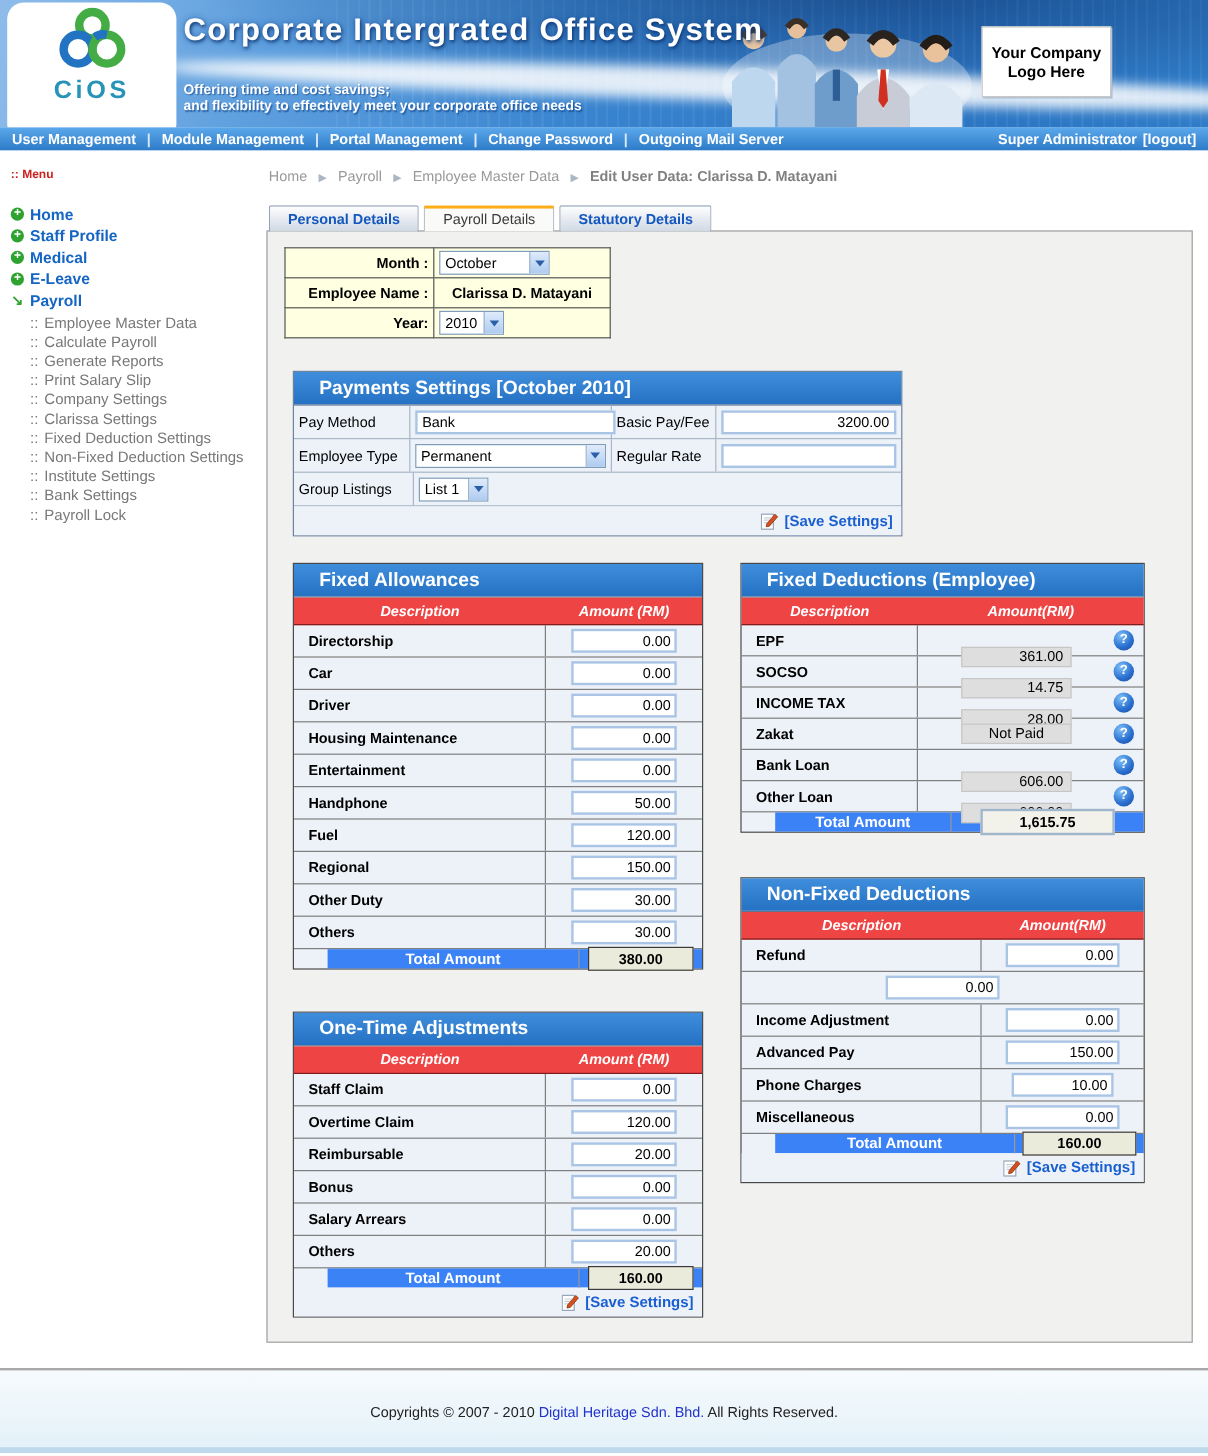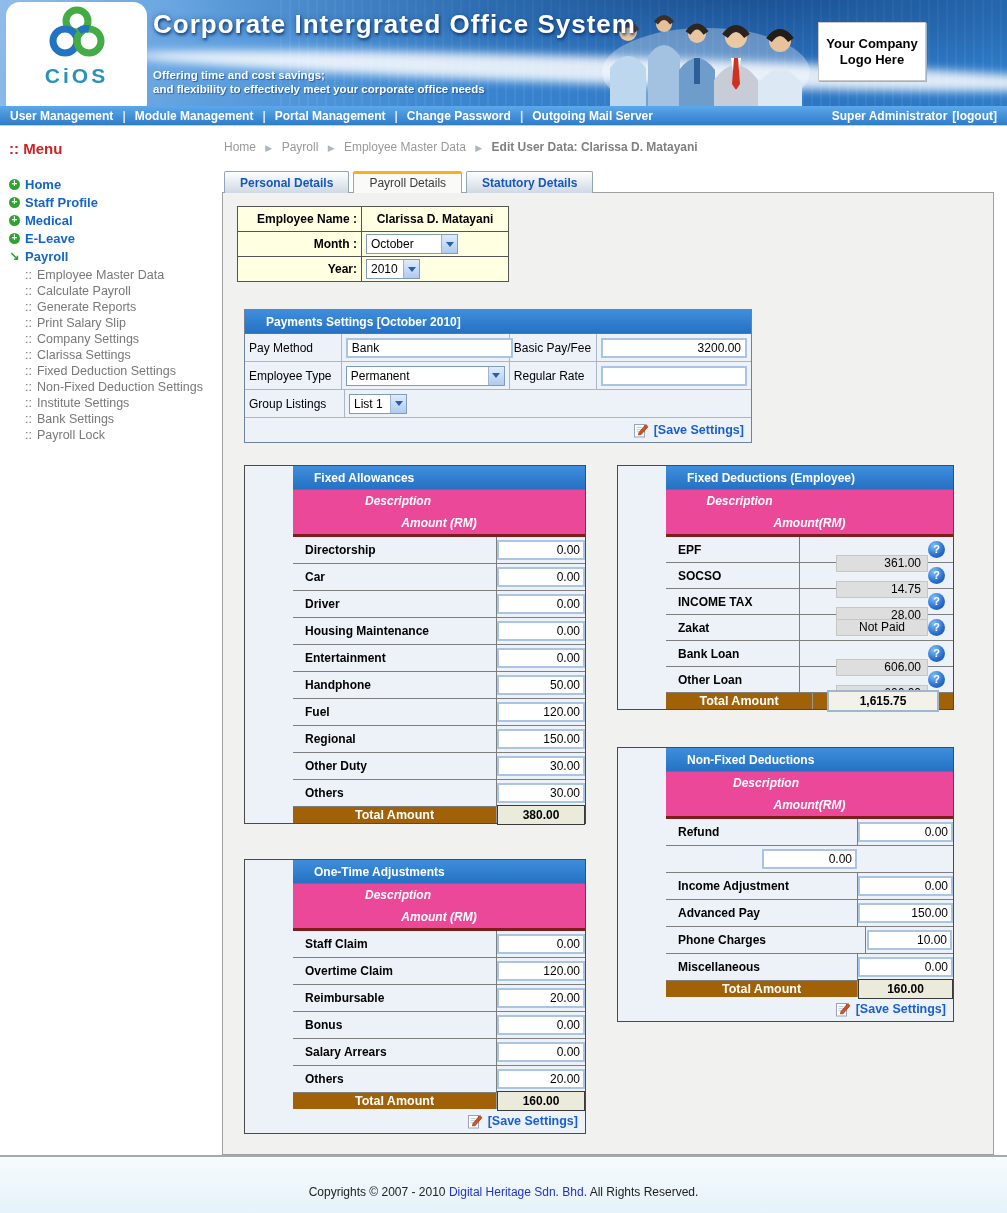--- a/index.html
+++ b/index.html
@@ -35,21 +35,21 @@
     border-bottom:1px solid #B9D4EC; }
   .nav-left { display:flex; align-items:center; }
   .nav-item { cursor:pointer; white-space:nowrap; }
   .nav-sep { margin:0 9px; color:#D7E8F8; }
   .nav-left .nav-sep:last-child { display:none; }
   .nav-right { margin-left:auto; display:flex; gap:5px; }
 
   
   .main { display:flex; min-height:1014px; background:#fff; }
   .sidebar { width:218px; padding:14px 0 0 9px; }
-  .menu-title { color:#CC2222; font-weight:bold; font-size:15px; }
+  .menu-title { color:#CC2222; font-weight:bold; font-size:10px; }
   .menu-items { margin-top:20px; }
   .menu-item { display:flex; align-items:center; gap:5px; margin-bottom:3px; cursor:pointer; }
   .mi-icon { width:11px; height:11px; flex:0 0 11px; }
   .mi-icon[data-icon="plus"] { background:#2FA32F; border-radius:50%; color:#fff; font-size:10px;
     font-weight:bold; line-height:10px; text-align:center; }
   .mi-icon[data-icon="plus"]::before { content:"+"; }
   .mi-icon[data-icon="arrow"] { color:#2FA32F; font-weight:bold; font-size:12px; line-height:11px; text-align:center; }
   .mi-icon[data-icon="arrow"]::before { content:"\2198"; }
   .mi-label { color:#1565C4; font-weight:bold; font-size:13px; }
   .subitems { margin:2px 0 0 4px; }
@@ -81,39 +81,39 @@
   .xp-select { display:inline-flex; align-items:stretch; background:#fff; border:1px solid #7F9DB9;
     height:20px; cursor:pointer; vertical-align:middle; }
   .xp-sel-text { flex:1; padding:2px 4px; font-size:12px; white-space:nowrap; overflow:hidden; }
   .xp-sel-btn { width:16px; background:linear-gradient(#DFEBFB,#AECBF0); border-left:1px solid #9DB4D0;
     display:flex; align-items:center; justify-content:center; }
   .chev { width:0; height:0; border:4px solid transparent; border-top:5px solid #2B5FA8; margin-top:4px; }
   .sel-month{width:92px} .sel-year{width:54px} .sel-etype{width:168px} .sel-group{width:58px}
 
   
   .pay-table { width:508px; margin:27px 0 0 7px; border:1px solid #6E829C; background:#EDF2F9; }
-  .blue-head { background:linear-gradient(#3F8EDC,#2571C4); color:#fff; font-weight:bold; font-size:12px;
+  .blue-head { background:linear-gradient(#3F8EDC,#2571C4); color:#fff; font-weight:bold; font-size:16px;
     padding:5px 0 4px 21px; border-bottom:1px solid #5E7490; }
   .prow { display:flex; border-bottom:1px solid #A9B6C6; align-items:center; height:28px; }
   .pcell { padding:0 4px; display:flex; align-items:center; align-self:stretch; }
   .plabel { border-right:1px solid #A9B6C6; font-size:12px; }
   .c1{width:100px} .c2{width:168px; border-right:1px solid #A9B6C6;} .c3{width:90px; border-right:1px solid #A9B6C6;} .c4{flex:1}
   .txt-input { border:2px solid #A9C4E4; height:20px; font-size:12px; padding:0 4px;
     font-family:"Liberation Sans",sans-serif; width:184px; }
   .txt-right { text-align:right; width:146px; }
   .save-row { display:flex; justify-content:flex-end; align-items:center; gap:5px; height:24px;
     padding-right:7px; background:#EDF2F9; }
   .save-link { color:#1A5FD0; font-weight:bold; font-size:12.5px; cursor:pointer; }
 
   
   .two-cols { display:flex; margin:22px 0 0 7px; align-items:flex-start; }
   .col-left { width:342px; }
   .col-right { width:337px; margin-left:31px; }
-  .dtable { border:1px solid #4A4A4A; background:#EDF2F8;padding-left:48px; }
-  .cols-head { display:flex; background:#ec4899; border-bottom:3px solid #7f1d1d;flex-direction:column; }
+  .dtable { border:1px solid #4A4A4A; background:#EDF2F8; }
+  .cols-head { display:flex; background:#ef4444; border-bottom:1px solid #7f1d1d; }
   .cols-head div { color:#fff; font-weight:bold; font-style:italic; font-size:12px; text-align:center;
     padding:4px 0; }
   .drow { display:flex; border-bottom:1px solid #7E7E7E; height:27px; align-items:stretch; }
   .desc { font-weight:bold; font-size:12px; display:flex; align-items:center; padding-left:12px;
     border-right:1px solid #7E7E7E; }
   .amt-cell { flex:1; display:flex; align-items:center; justify-content:center; }
   .amt-input { width:88px; height:20px; border:2px solid #A9C4E4; text-align:right; font-size:12px;
     padding:0 3px; font-family:"Liberation Sans",sans-serif; }
   .t-fa .desc, .t-fa .hd-desc { width:210px; }
   .t-fa .hd-amt { flex:1; }
@@ -123,21 +123,21 @@
   .t-nfd .desc, .t-nfd .hd-desc { width:200px; }
   .t-nfd .hd-amt { flex:1; }
   .fd-amt { flex:1; display:flex; align-items:center; padding:0 8px 0 36px; }
   .ro-box { width:92px; height:17px; background:#DEDEDE; border:1px solid #C6C6C6; font-size:12px;
     line-height:15px; padding:0 6px; }
   .ro-box[data-align="right"] { text-align:right;margin-top:28px; }
   .ro-box[data-align="center"] { text-align:center; }
   .help-icon { width:17px; height:17px; margin-left:auto; border-radius:50%; cursor:pointer;
     background:radial-gradient(circle at 35% 28%, #7CC0F8, #2A6FD0 58%, #174A99);
     color:#fff; font-weight:bold; font-size:11px; text-align:center; line-height:17px; flex:0 0 17px; }
-  .total-row { display:flex; background:#a16207; height:16px; align-items:center; }
+  .total-row { display:flex; background:#3b82f6; height:16px; align-items:center;margin-left:28px; }
   .total-label { color:#fff; font-weight:bold; font-size:12.5px; display:flex; align-items:center;
     justify-content:center; align-self:stretch; border-right:1px solid #999; }
   .t-fa .total-label, .t-ota .total-label { width:210px; }
   .t-fd .total-label { width:147px; }
   .t-nfd .total-label { width:200px; }
   .total-cell { flex:1; display:flex; justify-content:center; }
   .total-box { background:#EBEBDC; border:1px solid #3A3A3A; width:88px; text-align:center;
     font-weight:bold; font-size:12px; padding:2px 0; }
   .fd-total-box { width:112px; border:2px solid #9FB6CC; background:#F2F2EA; }
   .t-ota { margin-top:35px; }
@@ -342,33 +342,33 @@
         <div class="tab" data-active="true">Payroll Details</div>
 
         <div class="tab" data-active="false">Statutory Details</div>
       </div>
 
     <div class="panel">
 
       <table class="emp-table">
         <tbody>
             <tr>
-          <td class="emp-label">Employee Name :</td>
-          <td class="emp-name">Clarissa D. Matayani</td>
-        </tr>
-        <tr>
           <td class="emp-label">Month :</td>
           <td>
             <div class="xp-select sel-month">
               <span class="xp-sel-text">October</span>
               <span class="xp-sel-btn">
                     <span class="chev"></span>
                   </span>
             </div>
           </td>
+        </tr>
+        <tr>
+          <td class="emp-label">Employee Name :</td>
+          <td class="emp-name">Clarissa D. Matayani</td>
         </tr>
         <tr>
           <td class="emp-label">Year:</td>
           <td>
             <div class="xp-select sel-year">
               <span class="xp-sel-text">2010</span>
               <span class="xp-sel-btn">
                     <span class="chev"></span>
                   </span>
             </div>

